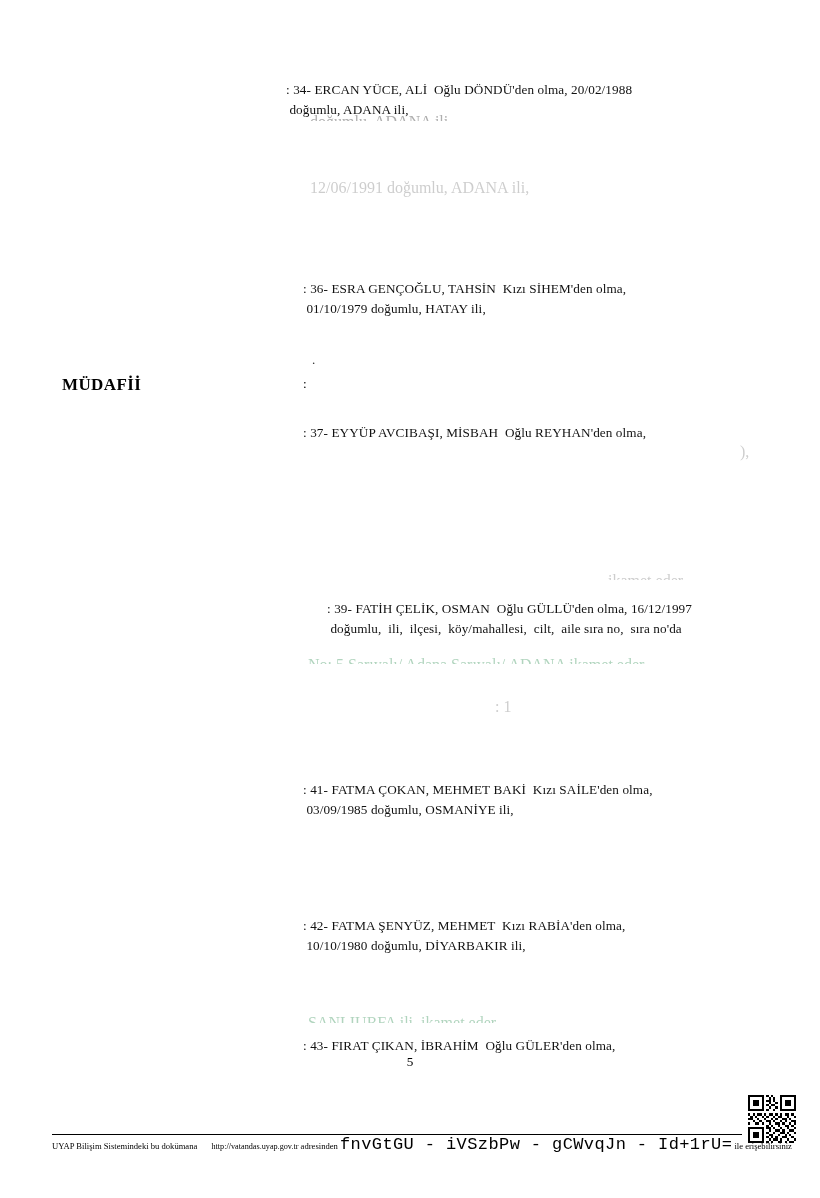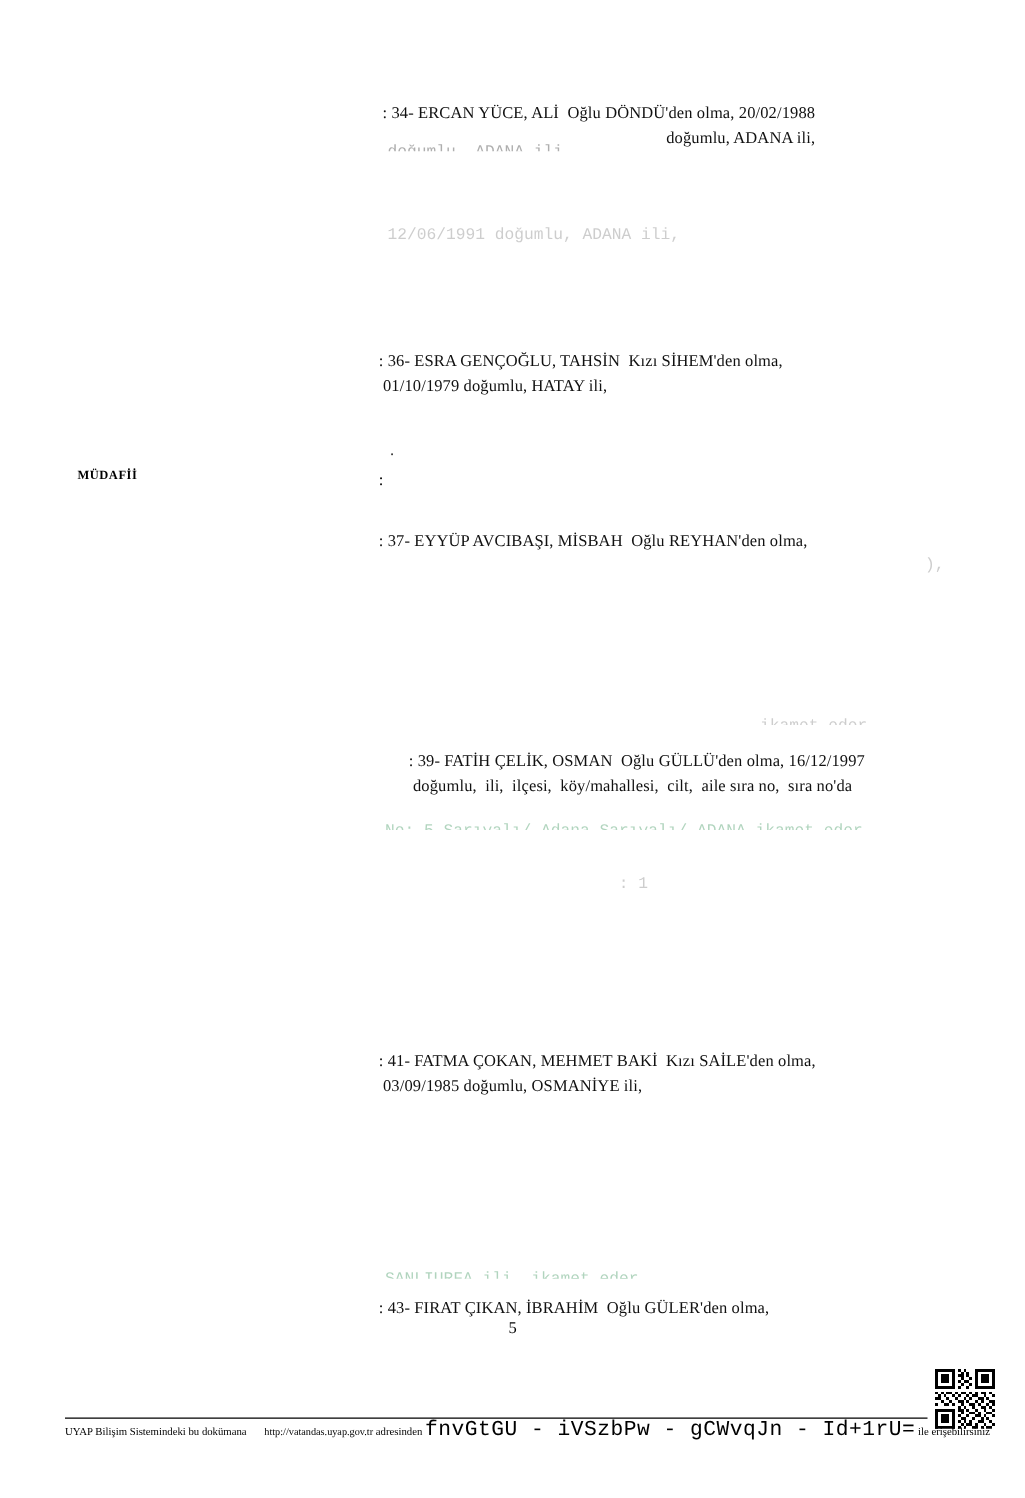--- a/index.html
+++ b/index.html
@@ -30,21 +30,21 @@
     color: #111111;
     white-space: pre-wrap;
     letter-spacing: 0.1px;
   }
   .label-mudafii {
     position: absolute;
     left: 62px;
     top: 375px;
     font-family: "Liberation Serif", serif;
     font-weight: bold;
-    font-size: 10px;
+    font-size: 17px;
     letter-spacing: 0.4px;
     color: #000000;
   }
   .colon-mark {
     position: absolute;
     left: 303px;
     top: 376px;
     font-size: 13.2px;
     font-family: "Liberation Serif", serif;
   }
@@ -52,22 +52,22 @@
     position: absolute;
     left: 312px;
     top: 352px;
     font-size: 13.2px;
     font-family: "Liberation Serif", serif;
     color: #333;
   }
   
   .ghost {
     position: absolute;
-    font-family: Liberation Mono, monospace;
-    font-size: 13px;
+    font-family: Liberation Serif, serif;
+    font-size: 16px;
     line-height: 19px;
     white-space: pre;
     color: #6d6d6d;
     opacity: 0.55;
   }
   .ghost.dim2 { color: #8a8a8a; opacity: 0.42; }
   .ghost.dim3 { color: #15803d; opacity: 0.33; }
   .ghost.clip {
     overflow: hidden;
     height: 9px;
@@ -120,21 +120,21 @@
     width: 48px;
     height: 48px;
   }
   .qr svg { display:block; }
 </style>
 </head>
 <body>
 
 <div class="page">
 
-  <div class="entry" style="left:306px; top:80px;text-align:right;">: 34- ERCAN YÜCE, ALİ  Oğlu DÖNDÜ'den olma, 20/02/1988
+  <div class="entry" style="left:286px; top:80px;">: 34- ERCAN YÜCE, ALİ  Oğlu DÖNDÜ'den olma, 20/02/1988
  doğumlu, ADANA ili,</div>
 
   <div class="ghost clip" style="left:310px; top:112px; width:240px;">doğumlu, ADANA ili,</div>
 
   <div class="ghost dim2" style="left:310px; top:178px;">12/06/1991 doğumlu, ADANA ili,</div>
 
   <div class="entry" style="left:303px; top:279px;">: 36- ESRA GENÇOĞLU, TAHSİN  Kızı SİHEM'den olma,
  01/10/1979 doğumlu, HATAY ili,</div>
 
   <div class="dot-mark">.</div>
@@ -148,23 +148,25 @@
 
   <div class="ghost dim2 clip" style="left:608px; top:571px; width:180px;">ikamet eder.</div>
 
   <div class="entry" style="left:303px; top:599px;margin-left:24px;">: 39- FATİH ÇELİK, OSMAN  Oğlu GÜLLÜ'den olma, 16/12/1997
  doğumlu,  ili,  ilçesi,  köy/mahallesi,  cilt,  aile sıra no,  sıra no'da</div>
 
   <div class="ghost dim3 clip" style="left:308px; top:655px; width:430px;">No: 5 Sarıyalı/ Adana Sarıyalı/ ADANA ikamet eder.</div>
 
   <div class="ghost dim2" style="left:495px; top:697px;">: 1</div>
 
-  <div class="entry" style="left:303px; top:839px;">: 41- FATMA ÇOKAN, MEHMET BAKİ  Kızı SAİLE'den olma,
+  <div class="entry" style="left:303px; top:780px;">: 41- FATMA ÇOKAN, MEHMET BAKİ  Kızı SAİLE'den olma,
  03/09/1985 doğumlu, OSMANİYE ili,</div>
 
+  <div class="entry" style="left:303px; top:916px;">: 42- FATMA ŞENYÜZ, MEHMET  Kızı RABİA'den olma,
+ 10/10/1980 doğumlu, DİYARBAKIR ili,</div>
 
   <div class="ghost dim3 clip-bottom" style="left:308px; top:1013px; width:360px;">ŞANLIURFA ili, ikamet eder.</div>
 
   <div class="entry" style="left:303px; top:1036px;text-align:center;">: 43- FIRAT ÇIKAN, İBRAHİM  Oğlu GÜLER'den olma,</div>
 
   <div class="page-number">5</div>
 
   <div class="qr">
     <svg width="48" height="48" viewBox="0 0 21 21" shape-rendering="crispEdges" aria-hidden="true">
       <rect width="21" height="21" fill="#ffffff"></rect>

